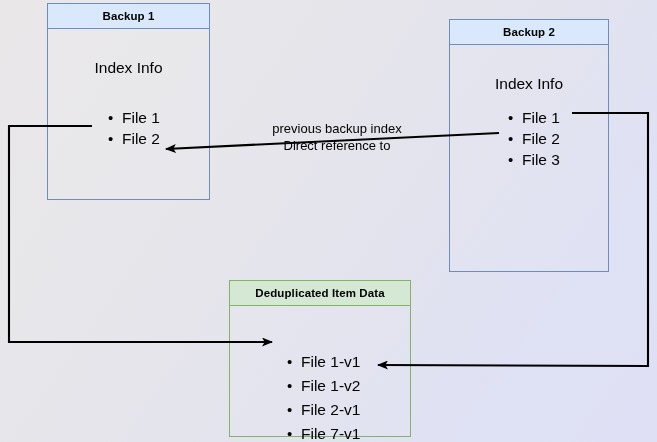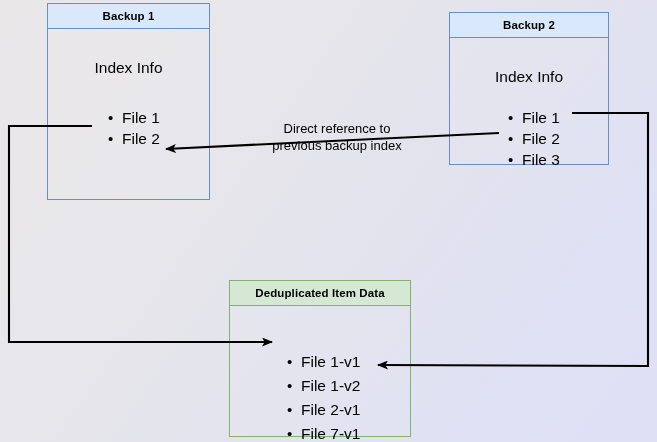--- a/index.html
+++ b/index.html
@@ -110,21 +110,21 @@
     <div class="box-header">Backup 1</div>
     <div class="box-body">
       <div class="index-label">Index Info</div>
     </div>
   </div>
   <ul class="bullets" id="b1-bullets">
     <li>File 1</li>
     <li>File 2</li>
   </ul>
 
-  <div class="box" id="backup2-box" style="left:449px; top:12px; width:160px; height:153px;">
+  <div class="box" id="backup2-box" style="left:449px; top:19px; width:160px; height:253px;">
     <div class="box-header">Backup 2</div>
     <div class="box-body">
       <div class="index-label">Index Info</div>
     </div>
   </div>
   <ul class="bullets" id="b2-bullets">
     <li>File 1</li>
     <li>File 2</li>
     <li>File 3</li>
   </ul>
@@ -134,22 +134,22 @@
     <div class="box-body"></div>
   </div>
   <ul class="bullets" id="dedup-bullets" style="top:338px;">
     <li>File 1-v1</li>
     <li>File 1-v2</li>
     <li>File 2-v1</li>
     <li>File 7-v1</li>
   </ul>
 
   <div class="center-label">
+    <div>previous backup index</div>
     <div>Direct reference to</div>
-    <div>previous backup index</div>
   </div>
 
   <svg class="wires" viewBox="0 0 657 442">
     <defs>
       <marker id="arrowEnd" markerWidth="11" markerHeight="9" refX="10" refY="4.5" orient="auto" markerUnits="userSpaceOnUse">
         <path d="M0,0 L11,4.5 L0,9 L2.6,4.5 Z" fill="#000"></path>
       </marker>
     </defs>
 
     <path d="M 92 126 L 9 126 L 9 342 L 272 342" fill="none" stroke="#000" stroke-width="2.1" marker-end="url(#arrowEnd)"></path>

